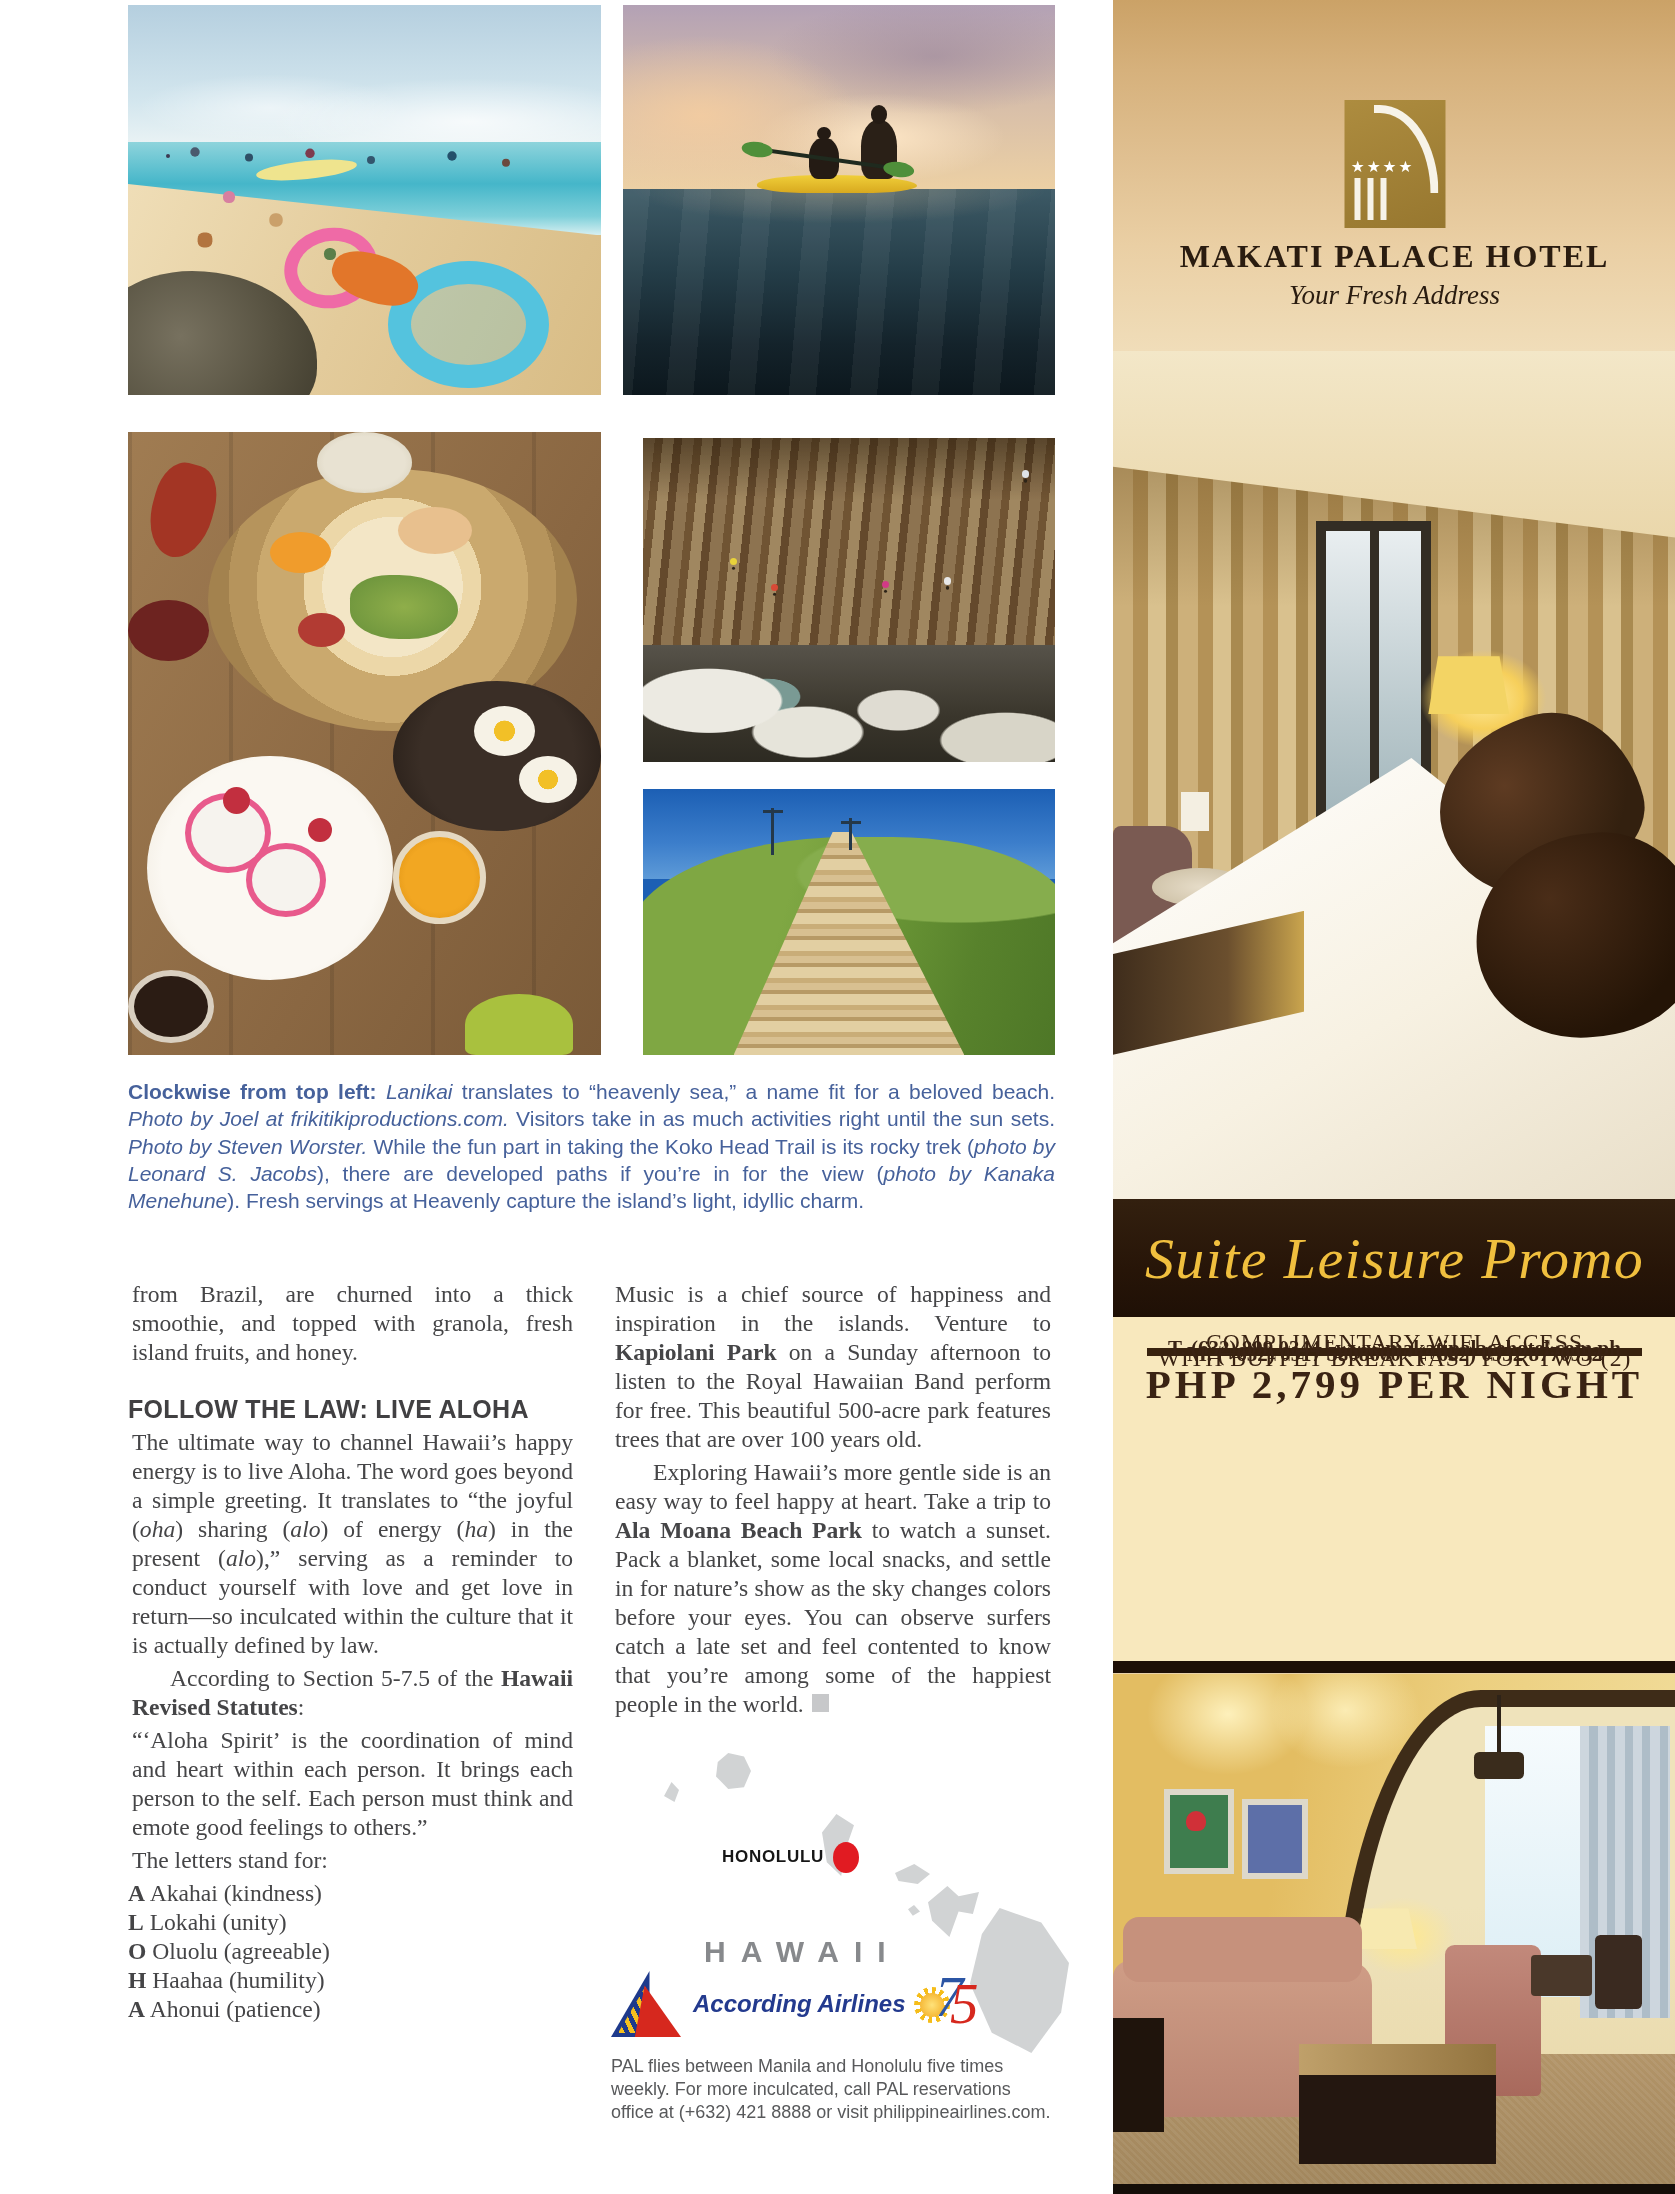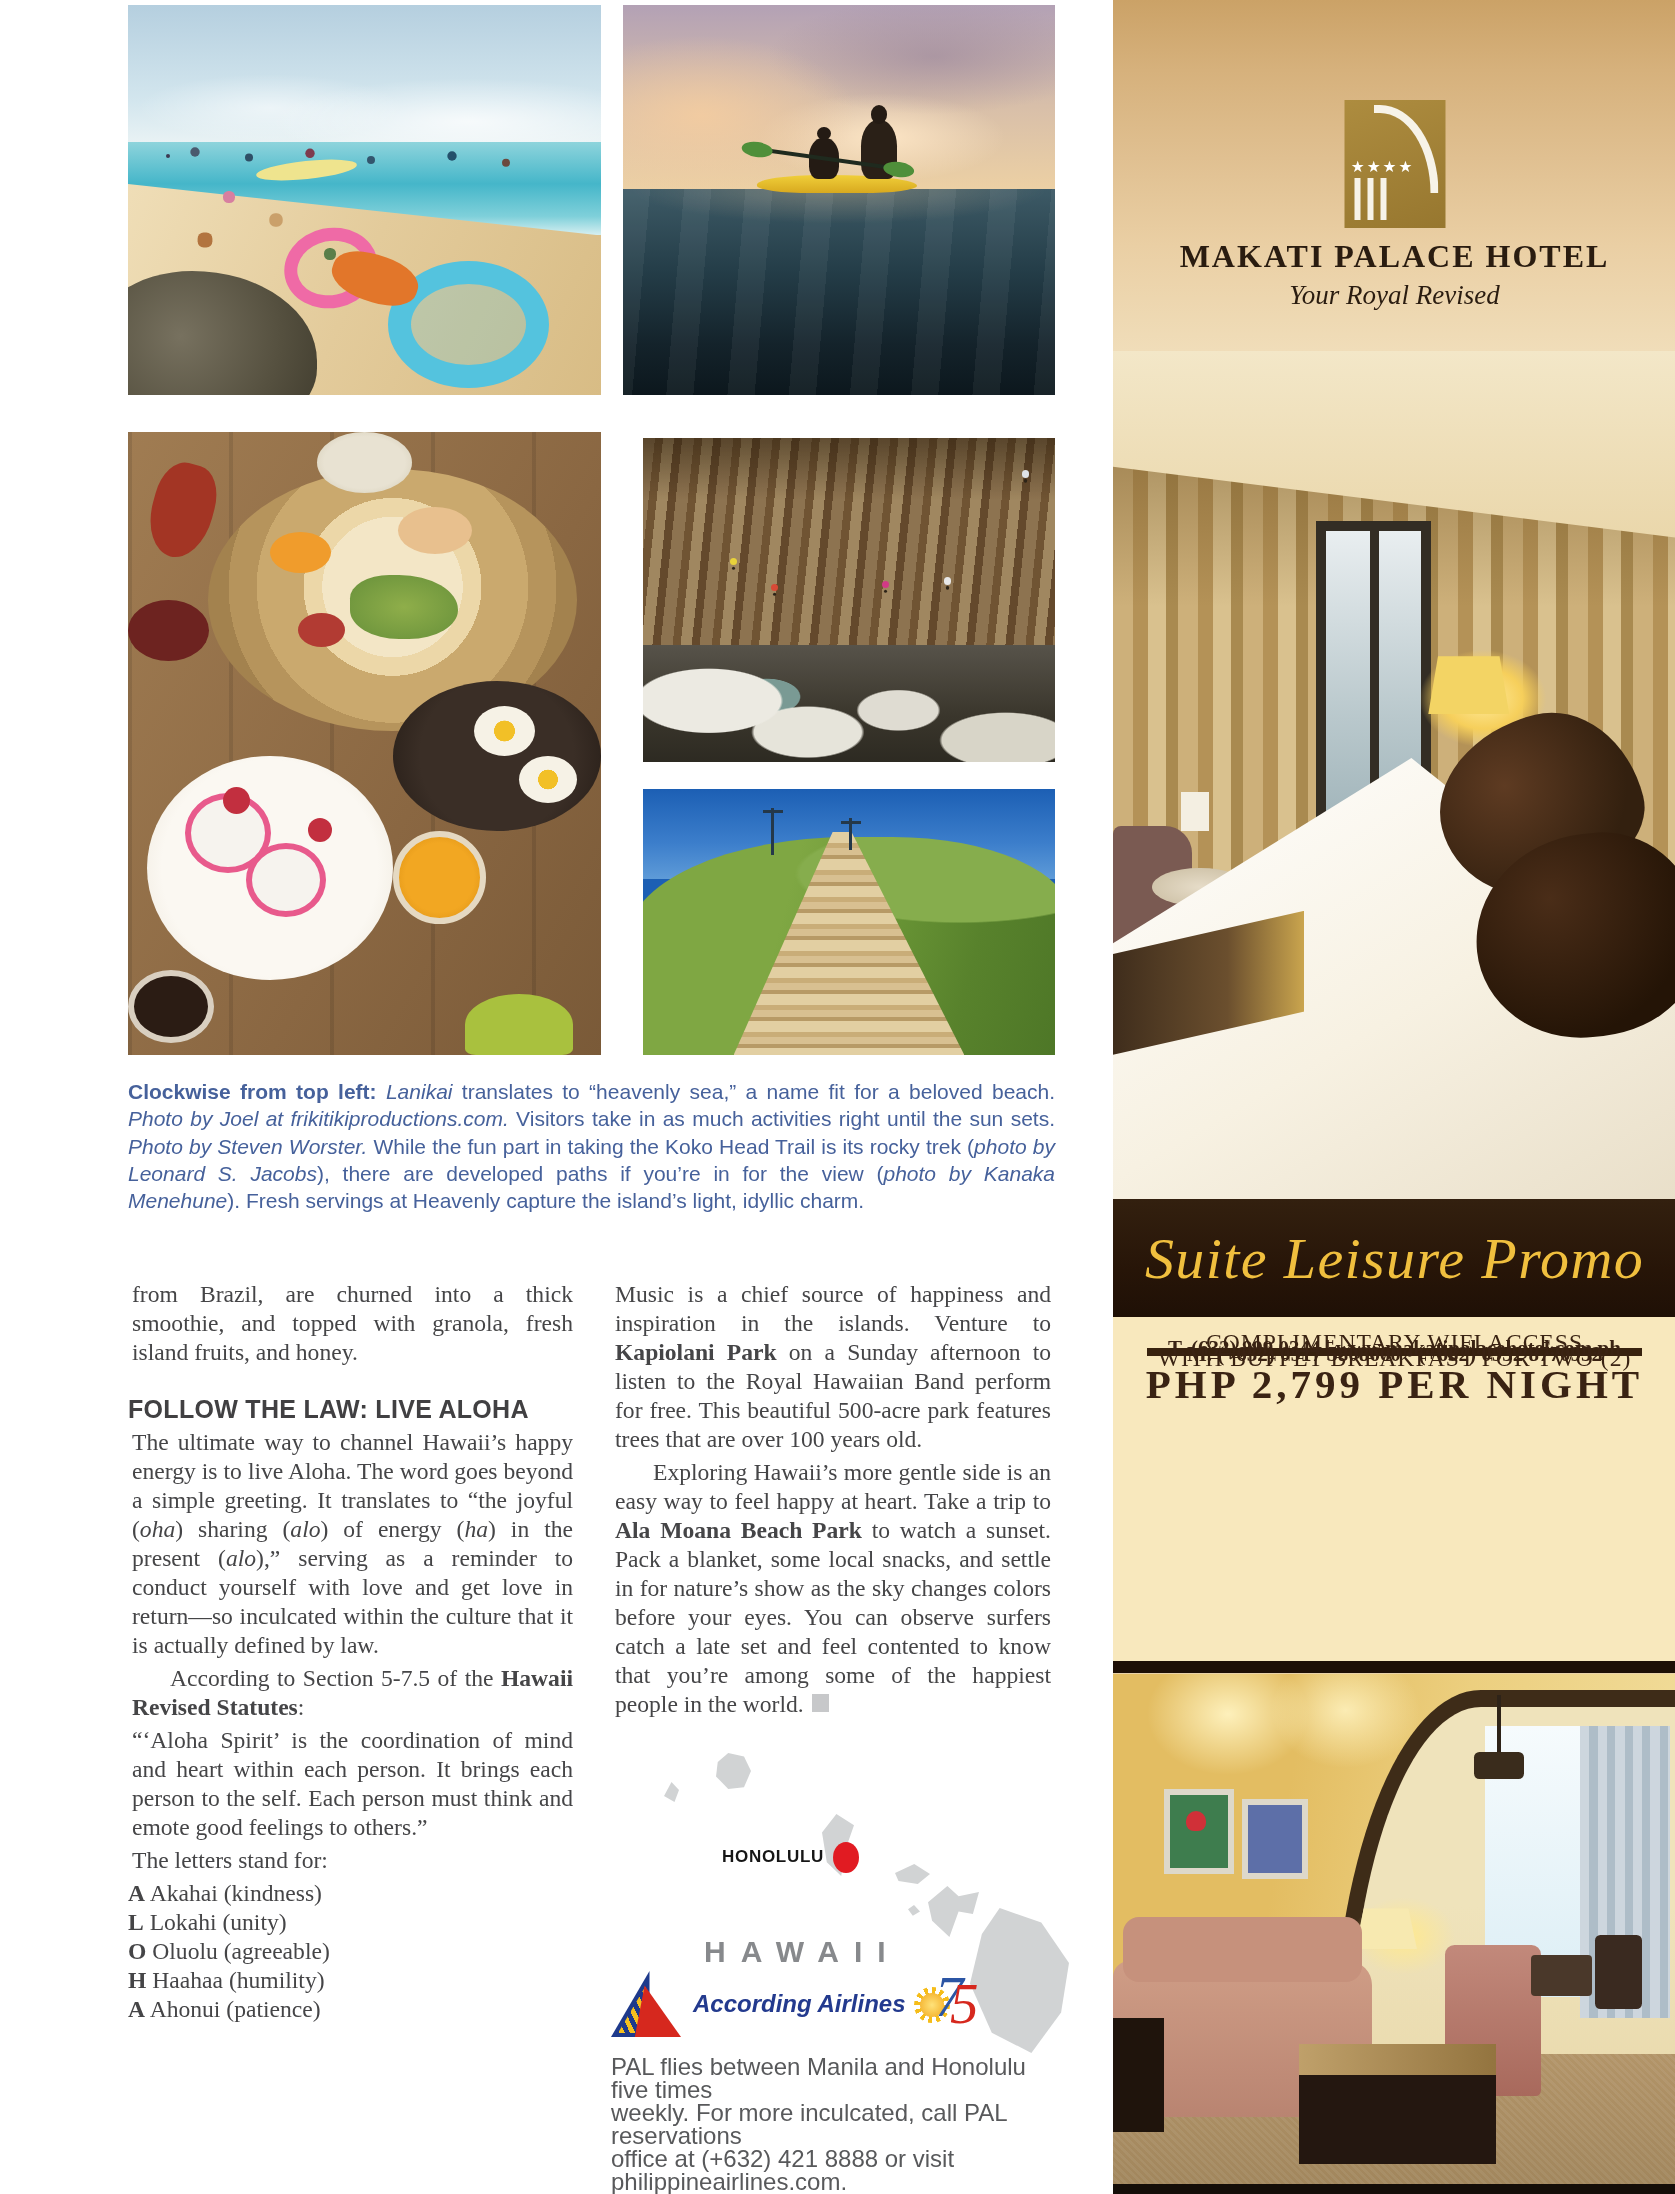--- a/index.html
+++ b/index.html
@@ -147,21 +147,21 @@
   .tri-rays{background:repeating-linear-gradient(65deg,#f5c01e 0 4.7px,#1e3a8c 4.7px 9.5px);clip-path:polygon(10% 94%,52% 18%,52% 94%);}
   .tri-red{background:#d6281e;clip-path:polygon(48% 22%,100% 100%,34% 100%);}
   .pal-word{margin-left:12px;font-size:24px;font-weight:bold;font-style:italic;color:#233a8e;}
   .pal75{position:relative;width:65px;height:74px;margin-left:9.5px;flex:0 0 auto;}
   .p75-sun{position:absolute;left:-1.4px;top:20px;width:36px;height:36px;border-radius:50%;
     background:repeating-conic-gradient(#f5bd1a 0 14deg,rgba(245,189,26,0) 14deg 30deg);}
   .p75-sun::after{content:"";position:absolute;inset:6px;border-radius:50%;background:radial-gradient(#ffe27a,#f2a81d);}
   .p75-d{position:absolute;font-family:"Liberation Serif",serif;font-style:italic;font-size:57px;line-height:1;}
   .p75-7{left:20px;top:1.4px;color:#2b55a4;}
   .p75-5{left:35px;top:8px;color:#d6281e;}
-  .pal-blurb{margin-top:13.5px;font-size:24px;line-height:23px;color:#58595b;}
+  .pal-blurb{margin-top:13.5px;font-size:18px;line-height:23px;color:#58595b;}
 
   
   .ad{position:absolute;left:1113px;top:0;width:563px;height:2194px;background:#e9d2a8;}
   .ad *{position:absolute;}
   .ad-header{left:0;top:0;width:100%;height:351px;
     background:linear-gradient(180deg,#cba267 0,#d6b17c 20%,#e0c091 45%,#eacfa4 70%,#f0ddb9 100%);}
   .emblem{left:50%;top:100px;width:101px;height:128px;transform:translateX(-50%);
     background:linear-gradient(160deg,#ad8c3f,#97772f);}
   .emblem-swoosh{right:6.8px;top:5.4px;width:57px;height:80px;border:8.8px solid #f7f3e8;
     border-left:none;border-bottom:none;border-radius:0 90% 0 0/0 100% 0 0;}
@@ -376,21 +376,21 @@
       <div class="emblem">
         <div class="emblem-swoosh"></div>
         <div class="emblem-stars">★★★★</div>
         <div class="emblem-cols">
             <i></i>
             <i></i>
             <i></i>
           </div>
       </div>
       <div class="brand">MAKATI PALACE HOTEL</div>
-      <div class="tagline">Your Royal Revised</div>
+      <div class="tagline">Your Fresh Address</div>
     </div>
 
     <div class="ad-bed">
       <div class="bed-curt"></div>
       <div class="bed-ceiling"></div>
       <div class="bed-window"></div>
       <div class="bed-glow1"></div>
       <div class="bed-shade"></div>
       <div class="bed-glow2"></div>
       <div class="bed-chair"></div>

